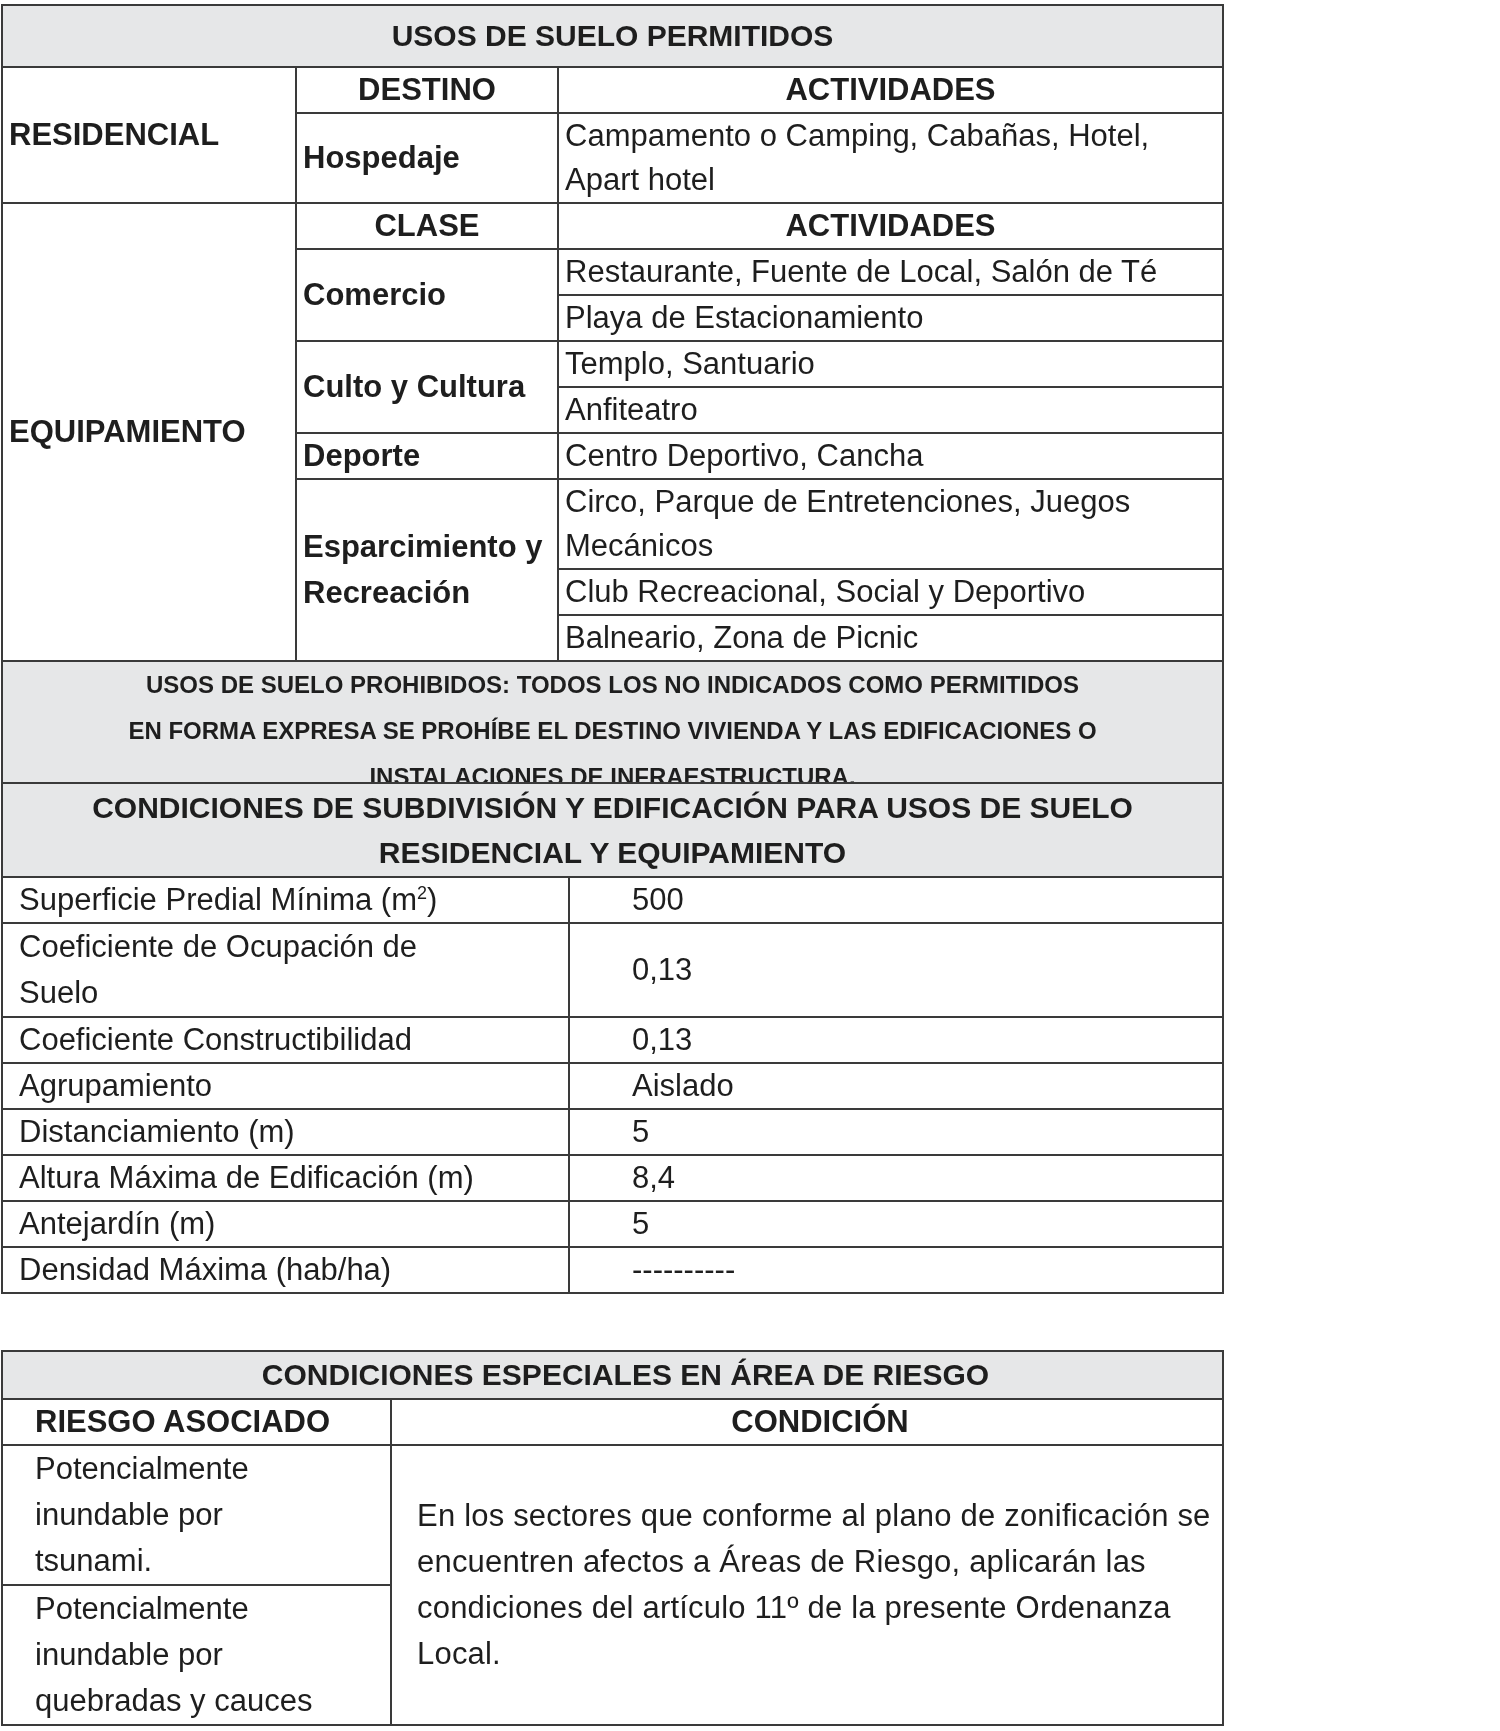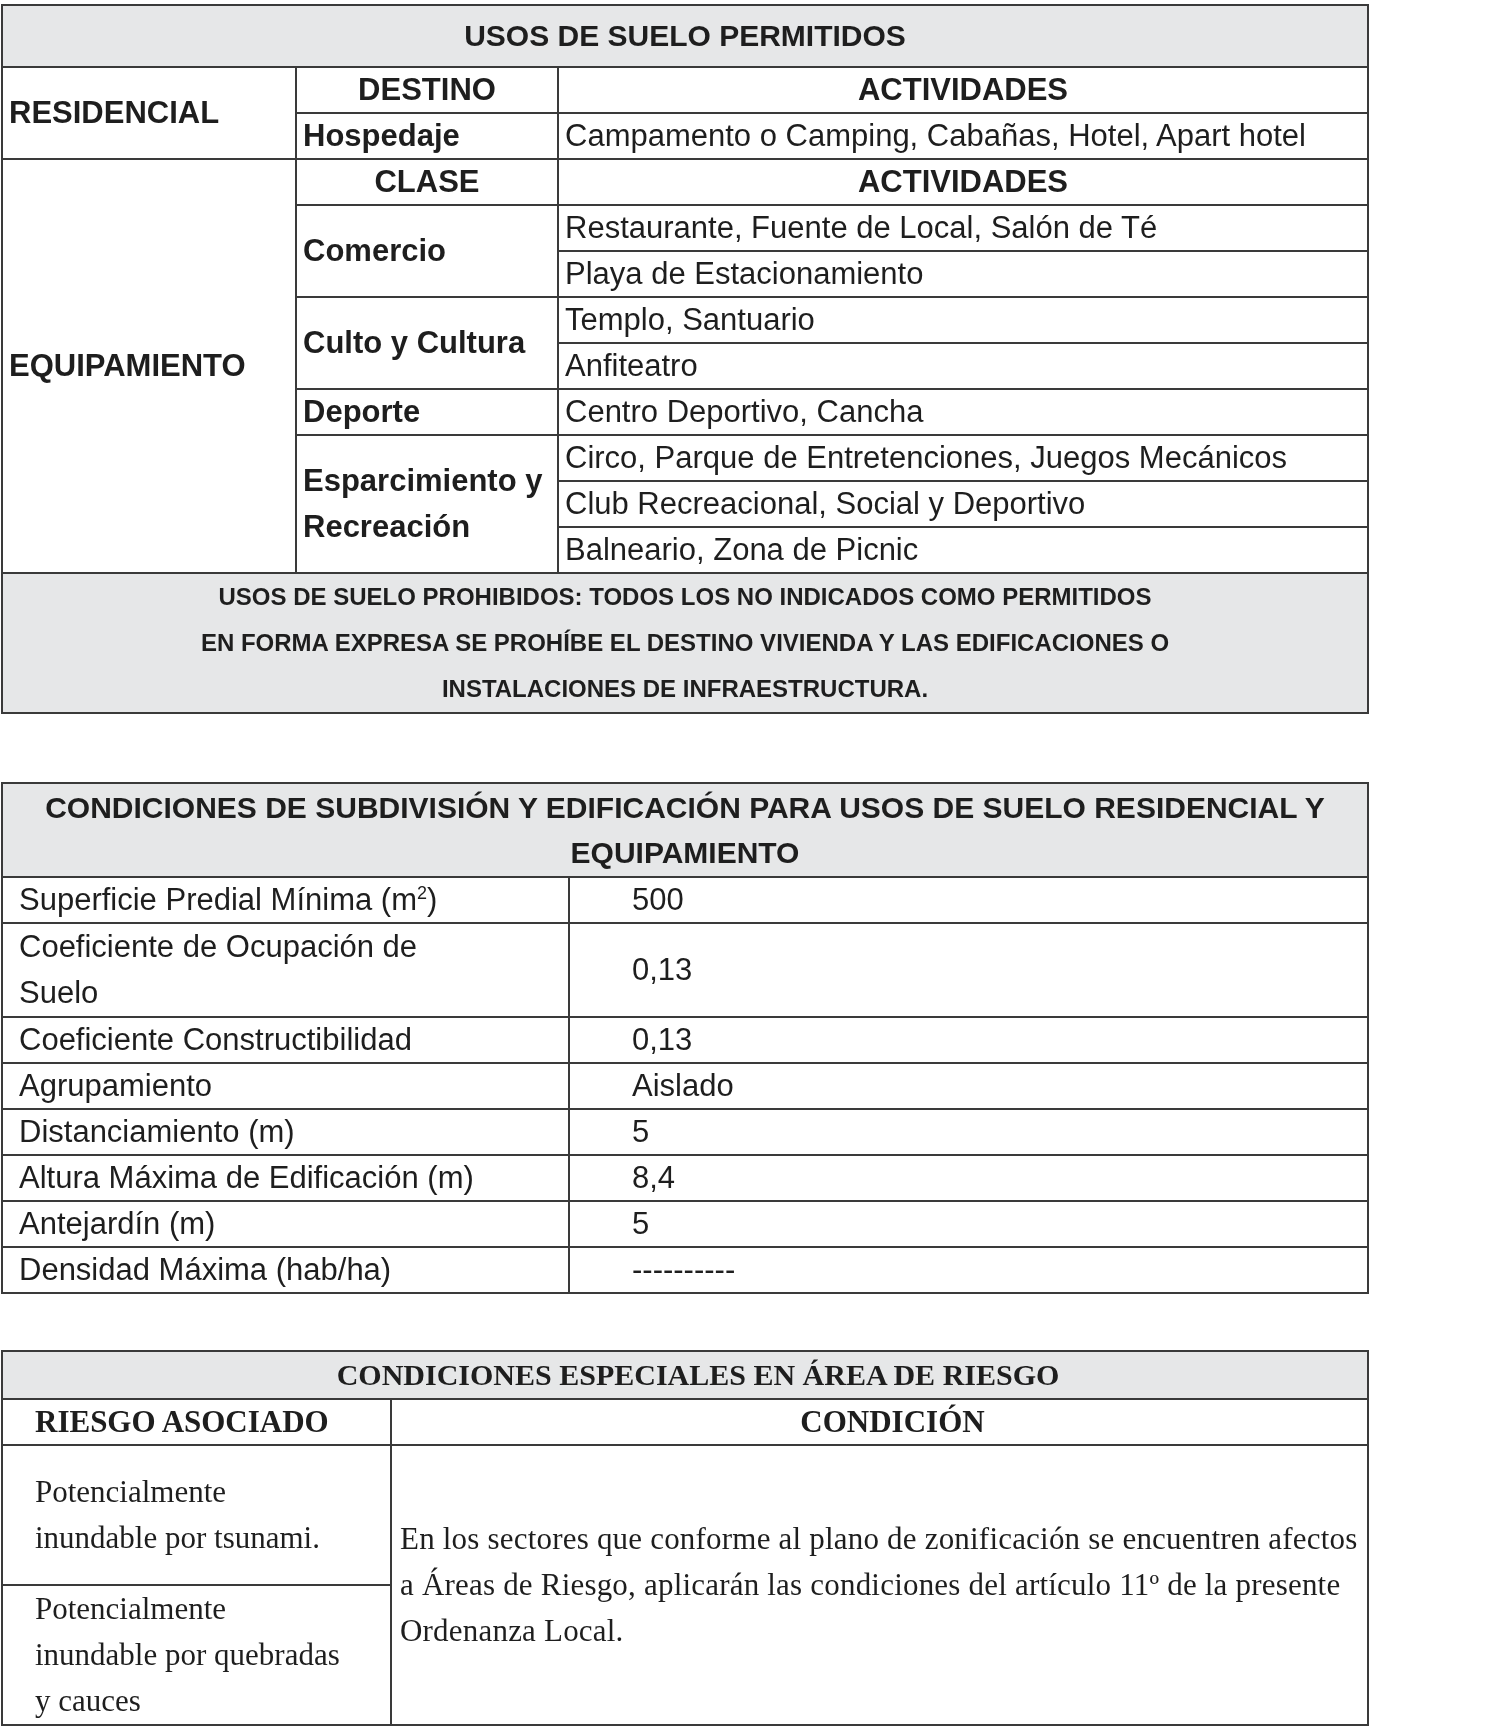--- a/index.html
+++ b/index.html
@@ -1,45 +1,45 @@
 <!DOCTYPE html>
 <html><head>
 <meta charset="utf-8">
 <style>
   html, body { margin: 0; padding: 0; background: #ffffff; }
   body {
     width: 1500px; height: 1731px; position: relative; overflow: hidden;
     font-family: "Liberation Sans", "DejaVu Sans", sans-serif;
     color: #1e1e1e;
   }
-  table { border-collapse: collapse; position: absolute; left: 1px; width: 1368px; table-layout: fixed; }
+  table { border-collapse: collapse; position: absolute; left: 1px; width: 1223px; table-layout: fixed; }
   td { border: 2px solid #3a3a3a; padding: 0 6px; font-size: 31px; line-height: 44px; vertical-align: middle; }
   .gray { background: #e6e7e8; }
   .b { font-weight: bold; }
   .c { text-align: center; }
 
   
   #t1 { top: 4px; }
   #t1 .title { height: 60px; font-size: 30px; }
   #t1 td.row { height: 43px; margin-left: 35px; }
   #t1 .prohib { height: 134px; line-height: 46px; font-size: 24px; padding: 0 20px; }
 
   
   #t2 { top: 782px; }
   #t2 .title { height: 92px; line-height: 45px; font-size: 30px; padding: 0 10px; }
   #t2 td { padding-left: 16px; height: 44px; }
   #t2 td.val { padding-left: 62px; }
 
   
   #t3 { top: 1350px; }
   #t3 .title { height: 46px; font-size: 30px; }
-  #t3 td { padding-left: 32px; font-family: Liberation Serif, serif; }
+  #t3 td { padding-left: 32px; }
   #t3 td.hdr { height: 44px; }
   #t3 td.risk { line-height: 46px; height: 138px; }
-  #t3 td.condtxt { padding-left: 8px; line-height: 46px; letter-spacing: 0.2px; }
+  #t3 td.condtxt { padding-left: 25px; line-height: 46px; letter-spacing: 0.2px; }
   sup { font-size: 18px; line-height: 0; }
 </style>
 </head>
 <body>
 
 <table id="t1">
   <colgroup>
       <col style="width:294px">
       <col style="width:262px">
       <col>

